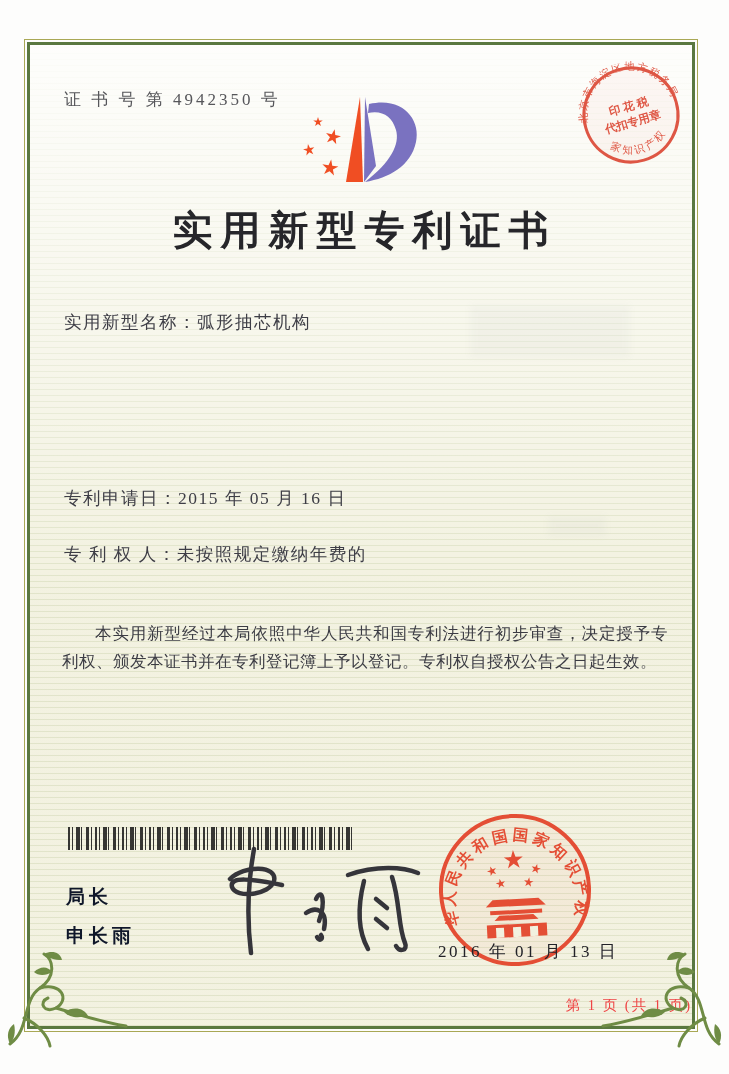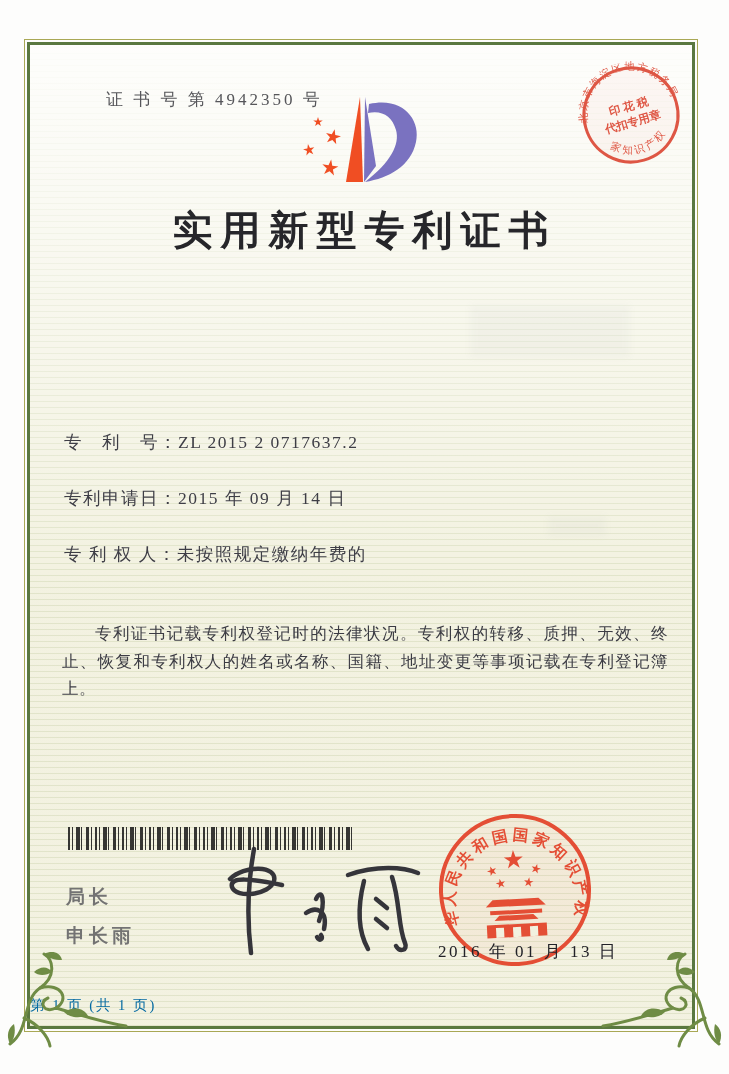--- a/index.html
+++ b/index.html
@@ -11,45 +11,45 @@
   .frame-inner{position:absolute;inset:2px;border:3px solid #5a7840;
     background:
       linear-gradient(180deg,rgba(255,255,255,.9),rgba(255,255,255,.45) 26%,rgba(255,255,255,.05) 55%),
       repeating-linear-gradient(0deg,rgba(158,178,112,.22) 0 1px,rgba(0,0,0,0) 1px 6px),
       #f2f1df;}
   
   .flourish{position:absolute;width:128px;height:102px;z-index:5;}
   .flourish.bl{left:4px;top:948px;}
   .flourish.br{left:597px;top:948px;transform:scaleX(-1);}
   
-  .certno{position:absolute;left:64px;top:88px;font-size:17px;color:#56565a;letter-spacing:3px;margin-left:42px;}
+  .certno{position:absolute;left:64px;top:88px;font-size:17px;color:#56565a;letter-spacing:3px;}
   .title{position:absolute;left:0;top:203px;width:729px;text-align:center;font-size:40px;
          font-weight:700;color:#26262a;letter-spacing:8px;}
   .field{position:absolute;left:64px;font-size:17.5px;color:#3e3e46;letter-spacing:1.5px;white-space:pre;}
   .f0{top:310px}.f1{top:372px}.f2{top:430px}.f3{top:486px}.f4{top:542px}.f5{top:598px}
   .paras{position:absolute;left:62px;top:620px;width:606px;font-size:16.5px;color:#3c3c44;
          line-height:27.5px;text-align:justify;}
   .paras p{margin:0;text-indent:2em;letter-spacing:.5px;}
   .barcode{position:absolute;left:68px;top:827px;width:288px;height:23px;opacity:.88;
     background:repeating-linear-gradient(90deg,
       #1c1c1c 0 2px,transparent 2px 4px,#1c1c1c 4px 5px,transparent 5px 8px,
       #1c1c1c 8px 12px,transparent 12px 13px,#1c1c1c 13px 14px,transparent 14px 18px,
       #1c1c1c 18px 21px,transparent 21px 23px,#1c1c1c 23px 24px,transparent 24px 27px);}
-  .signer{position:absolute;left:66px;font-size:19px;font-weight:700;color:#737373;
+  .signer{position:absolute;left:66px;font-size:19px;font-weight:700;color:#0f172a;
           font-family:"Liberation Sans","DejaVu Sans",sans-serif;letter-spacing:4px;}
   .signer.t{top:884px}.signer.n{top:923px}
   .signature{position:absolute;left:192px;top:843px;width:232px;height:118px;z-index:6;}
   .seal{position:absolute;left:435px;top:810px;width:160px;height:160px;z-index:4;
         transform:rotate(-3deg);opacity:.95;}
   .sealdate{position:absolute;left:438px;top:940px;width:170px;font-size:17px;color:#222228;
             letter-spacing:2.5px;z-index:7;white-space:pre;}
   .taxstamp{position:absolute;left:578px;top:62px;width:106px;height:106px;
             transform:rotate(-16deg);opacity:.92;}
-  .footer{position:absolute;left:30px;top:996px;width:662px;text-align:left;
-          font-size:14.5px;color:#0369a1;letter-spacing:2px;}
+  .footer{position:absolute;left:30px;top:996px;width:662px;text-align:right;
+          font-size:14.5px;color:#ef4444;letter-spacing:2px;}
   .logo{position:absolute;left:293px;top:92px;width:132px;height:96px;}
   .artifact{position:absolute;background:#9aa0a6;filter:blur(3px);opacity:.06;z-index:2;}
   .a1{left:470px;top:305px;width:160px;height:52px;}
   .a2{left:548px;top:516px;width:58px;height:20px;}
   svg text{font-family:"Liberation Serif","DejaVu Serif",serif;}
 </style>
 </head>
 <body>
 
 <div id="page">
@@ -120,26 +120,26 @@
     </text>
     <text font-size="10.5" fill="#dc4936" letter-spacing="2.5">
       <textPath href="#taxBottom" startOffset="50%" text-anchor="middle">国家知识产权局</textPath>
     </text>
     <text x="53" y="48" font-size="11.5" font-weight="bold" fill="#dc4936" text-anchor="middle">印 花 税</text>
     <text x="53" y="64" font-size="11.5" font-weight="bold" fill="#dc4936" text-anchor="middle">代扣专用章</text>
   </svg>
 
   <div class="title">实用新型专利证书</div>
 
-  <div class="field f2"><span>专　利　号：</span><span>ZL 2015 2 0717637.2</span></div>
-  <div class="field f3"><span>专利申请日：</span><span>2015 年 09 月 14 日</span></div>
+  <div class="field f0"><span>实用新型名称：</span><span>弧形抽芯机构</span></div>
+  <div class="field f3"><span>专利申请日：</span><span>2015 年 05 月 16 日</span></div>
   <div class="field f4"><span>专 利 权 人：</span><span>未按照规定缴纳年费的</span></div>
 
   <div class="paras">
-    <p>专利证书记载专利权登记时的法律状况。专利权的转移、质押、无效、终止、恢复和专利权人的姓名或名称、国籍、地址变更等事项记载在专利登记簿上。</p>
+    <p>本实用新型经过本局依照中华人民共和国专利法进行初步审查，决定授予专利权、颁发本证书并在专利登记簿上予以登记。专利权自授权公告之日起生效。</p>
   </div>
 
   <div class="barcode"></div>
 
   <div class="signer t">局长</div>
   <div class="signer n">申长雨</div>
 
   <svg class="signature" viewBox="0 0 232 118">
     <g fill="none" stroke="#26262e" stroke-width="4.5" stroke-linecap="round" opacity=".92">
       <path d="M62,6 C57,34 54,70 59,110"></path>

